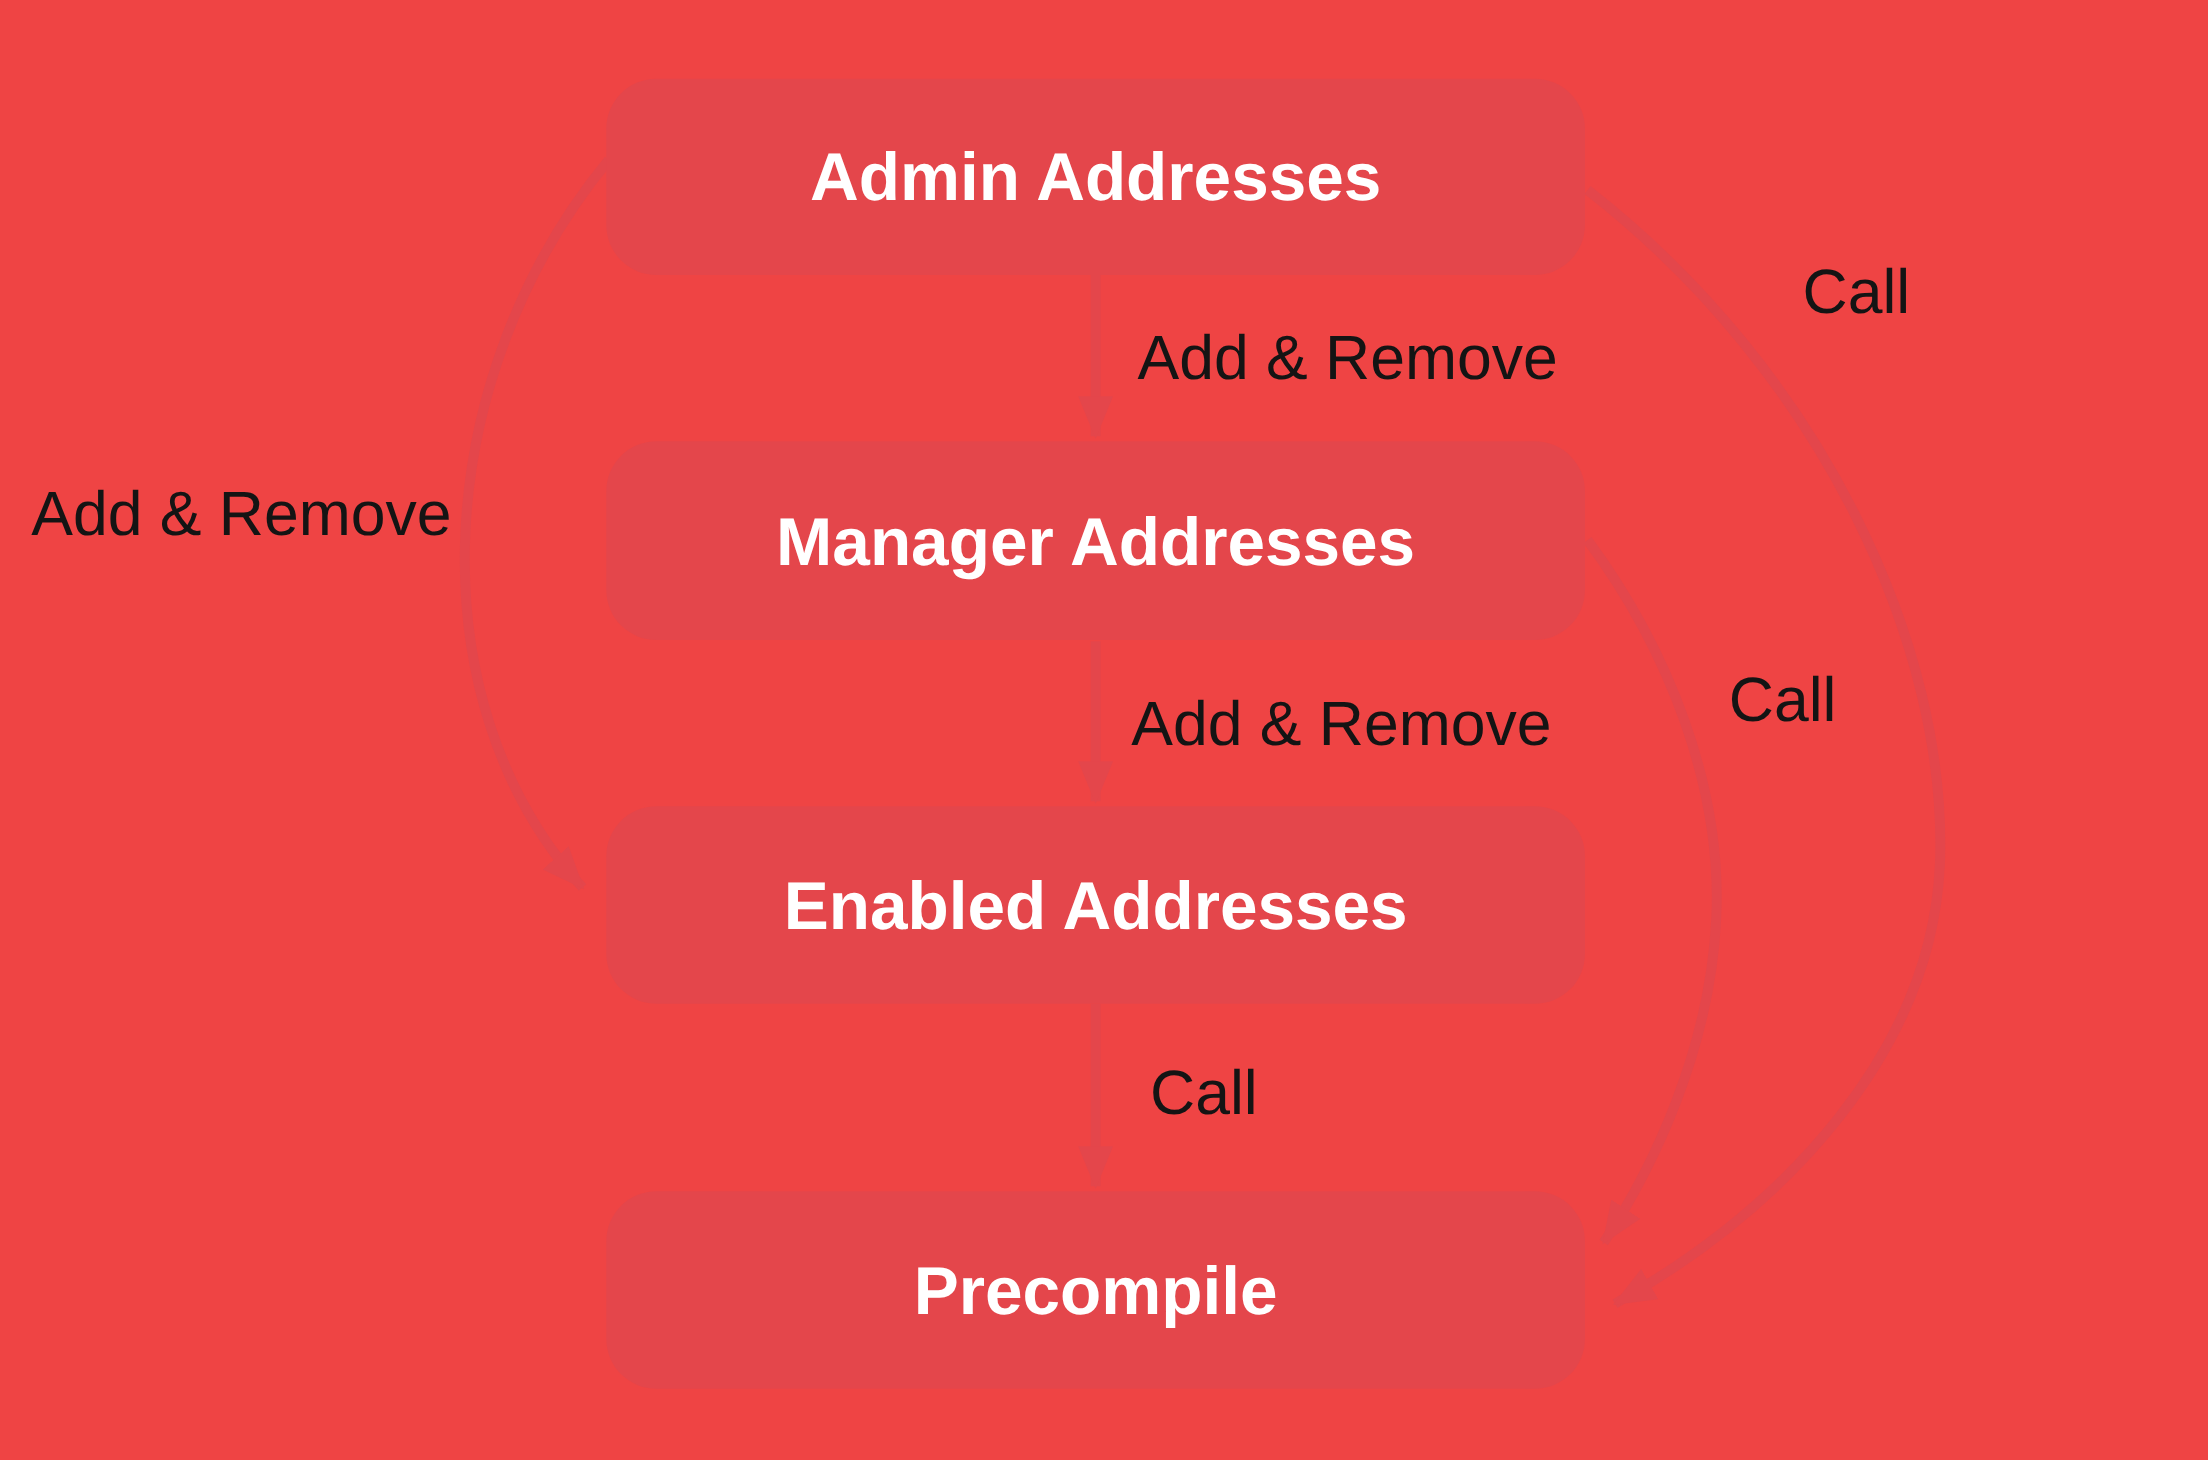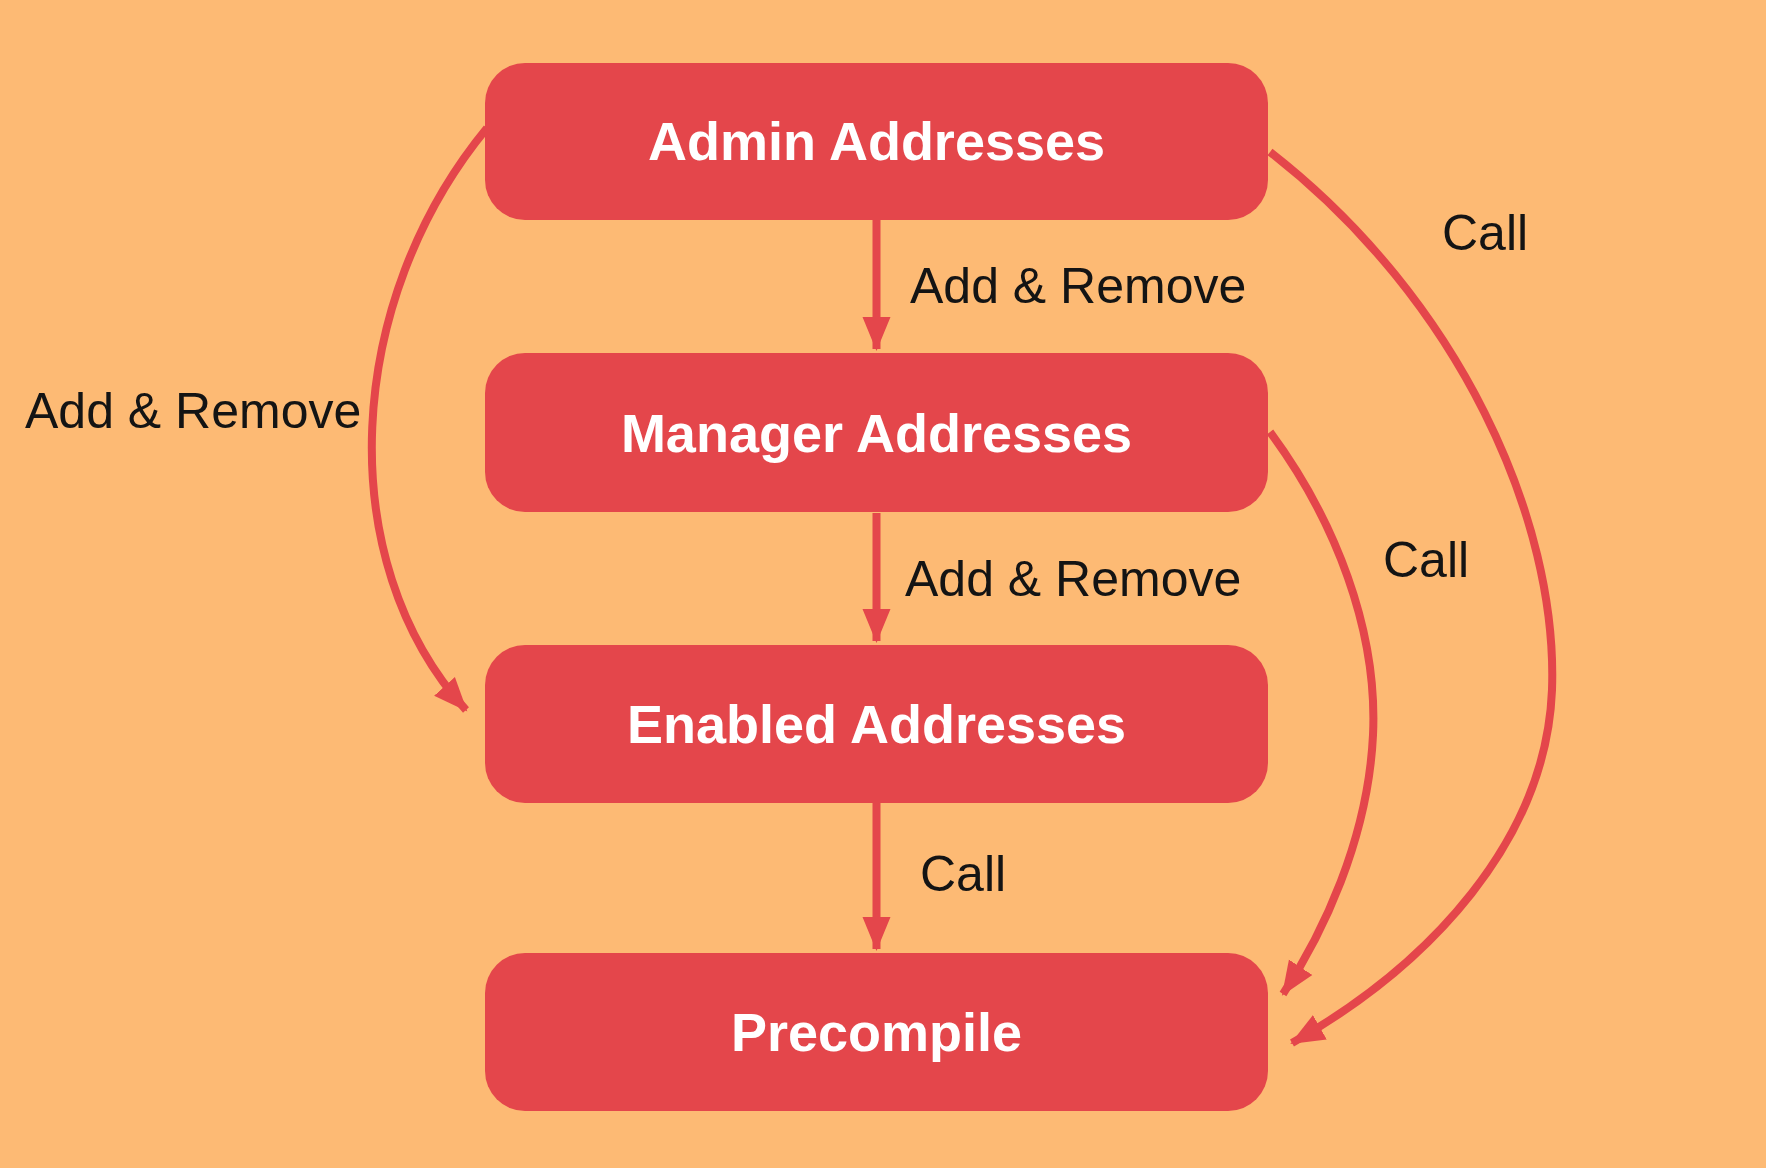--- a/index.html
+++ b/index.html
@@ -5,21 +5,21 @@
   html, body {
     margin: 0;
     padding: 0;
     background: #ffffff;
     font-family: "Liberation Sans", sans-serif;
   }
   .canvas-wrap {
     position: relative;
     width: 1766px;
     height: 1168px;
-    background: #fdba74;
+    background: #ef4444;
     overflow: hidden;
   }
   svg { display: block; }
   .node-rect {
     fill: #E4464B;
   }
   .node-label {
     fill: #ffffff;
     font-family: "Liberation Sans", sans-serif;
     font-size: 54px;

